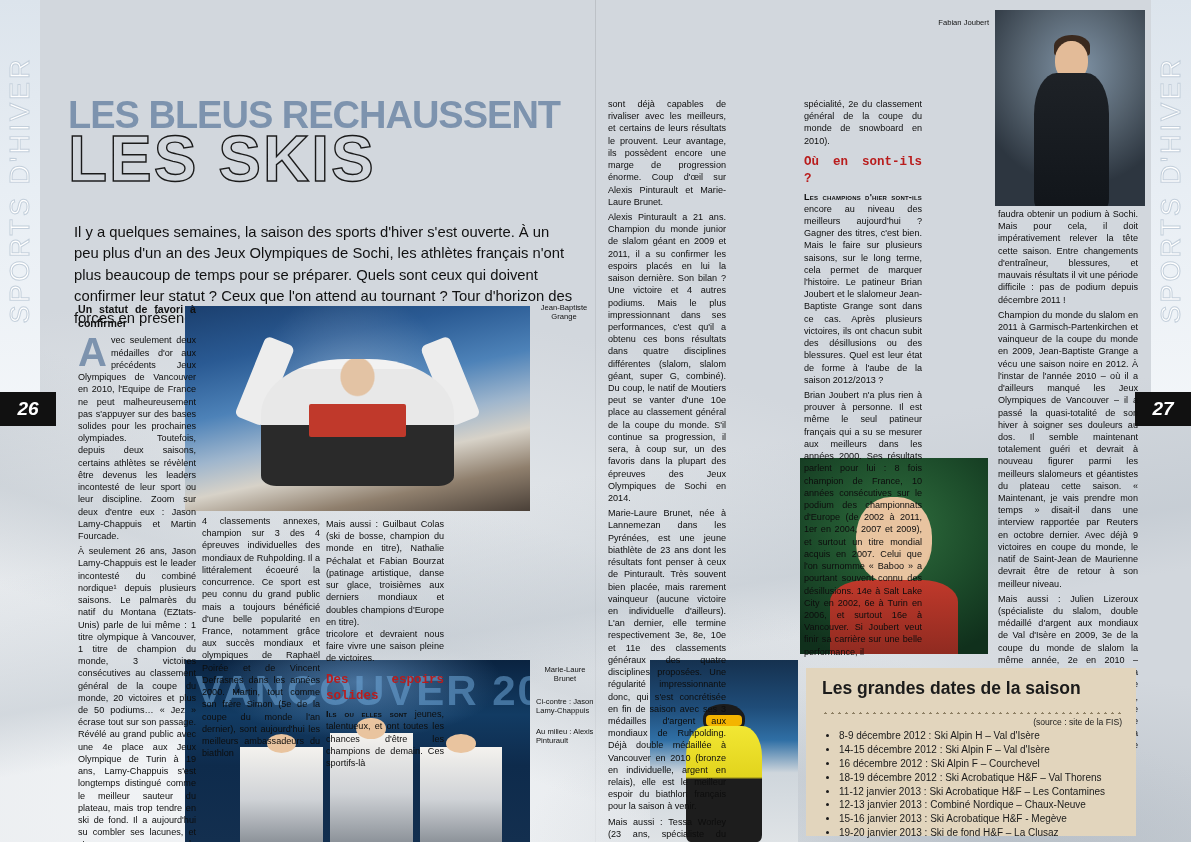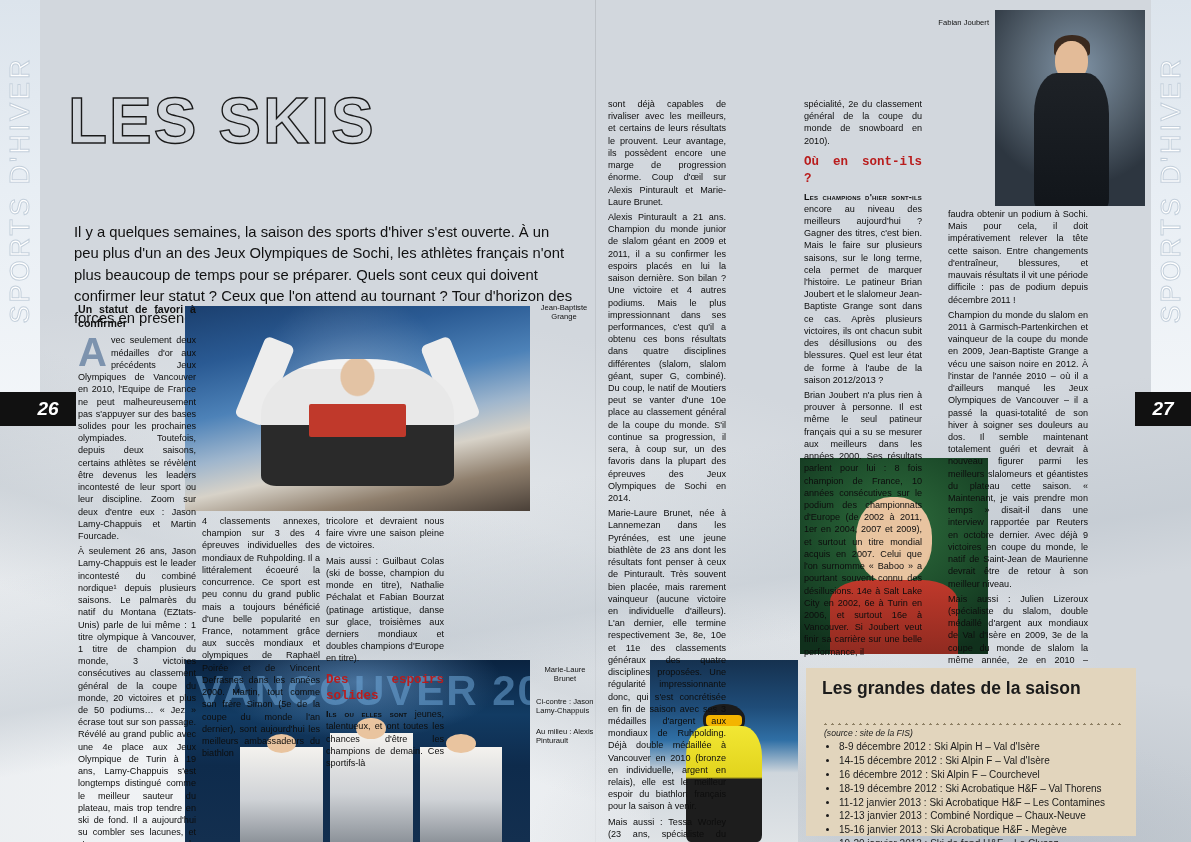--- a/index.html
+++ b/index.html
@@ -44,21 +44,21 @@
     text-shadow:0 0 0 #fff;
     -webkit-text-stroke:1px #c3cfdb;
     font-weight:400;
   }
   .pagenum{
     position:absolute;top:392px;width:56px;height:34px;
     background:#111;color:#fff;
     font-style:italic;font-weight:bold;font-size:19px;
     display:flex;align-items:center;justify-content:center;
   }
-  .pagenum.left{left:0;padding-left:20px;}
+  .pagenum.left{left:0;}
   .pagenum.right{right:0;}
 
   
   .headline{position:absolute;left:68px;top:96px;width:540px;}
   .hl-top{
     font-size:38px;font-weight:bold;letter-spacing:-1px;
     color:#7d93ae;line-height:1;
     text-transform:uppercase;
   }
   .hl-bottom{
@@ -189,29 +189,29 @@
     background:linear-gradient(180deg,#c0392b 0%,#8d2a20 100%);
     border-radius:28% 28% 4% 4%;
   }
 
   
   .datesbox{
     position:absolute;left:806px;top:668px;width:330px;height:168px;
     background:#e2d5bd;padding:10px 14px 8px 16px;box-sizing:border-box;
   }
   .datesbox h3{
-    margin:0 0 19px 0;font-size:17.5px;font-weight:bold;color:#1b1b1b;
+    margin:0 0 8px 0;font-size:17.5px;font-weight:bold;color:#1b1b1b;
   }
   .dots{
     height:7px;
     background-image:radial-gradient(circle, #8d7f63 1px, rgba(0,0,0,0) 1.2px);
     background-size:7px 7px;background-position:0 3px;background-repeat:repeat-x;
     margin:0 0 3px 0;
   }
-  .src{font-style:italic;font-size:8.6px;margin:0 0 2px 2px;color:#1b1b1b;}
+  .src{font-size:8.6px;margin:0 0 2px 2px;color:#1b1b1b;text-align:right;}
   .datesbox ul{margin:0;padding-left:17px;}
   .datesbox li{font-size:10px;line-height:1.39;color:#1b1b1b;}
 
   .signature{
     position:absolute;right:57px;top:660px;
     font-size:11px;color:#333;margin-top:48px;
   }
 
   .gutter{
     position:absolute;left:595px;top:0;width:1px;height:842px;
@@ -230,20 +230,21 @@
     <div class="vtext">SPORTS D'HIVER</div>
   </div>
   <div class="pagenum left">26</div>
 
   <div class="sidetab right">
     <div class="vtext">SPORTS D'HIVER</div>
   </div>
   <div class="pagenum right">27</div>
 
   <div class="headline">
+    <div class="hl-top">Les bleus rechaussent</div>
     <div class="hl-bottom">Les skis</div>
   </div>
 
   <div class="standfirst">Il y a quelques semaines, la saison des sports d'hiver s'est ouverte. À un peu plus d'un an des Jeux Olympiques de Sochi, les athlètes français n'ont plus beaucoup de temps pour se préparer. Quels sont ceux qui doivent confirmer leur statut ? Ceux que l'on attend au tournant ? Tour d'horizon des forces en présence.</div>
 
   <div class="photo ph-jbg" style="left:185px;top:306px;width:345px;height:205px;">
     <div class="arm-l"></div>
     <div class="arm-r"></div>
     <div class="fig"></div>
     <div class="bib"></div>
@@ -293,41 +294,41 @@
     <p><span class="dropcap">A</span><span>vec seulement deux médailles d'or aux précédents Jeux Olympiques de Vancouver en 2010, l'Equipe de France ne peut malheureusement pas s'appuyer sur des bases solides pour les prochaines olympiades. Toutefois, depuis deux saisons, certains athlètes se révèlent être devenus les leaders incontesté de leur sport ou leur discipline. Zoom sur deux d'entre eux : Jason Lamy-Chappuis et Martin Fourcade.</span></p>
     <p style="margin-top:3px;">À seulement 26 ans, Jason Lamy-Chappuis est le leader incontesté du combiné nordique¹ depuis plusieurs saisons. Le palmarès du natif du Montana (EZtats-Unis) parle de lui même : 1 titre olympique à Vancouver, 1 titre de champion du monde, 3 victoires consécutives au classement général de la coupe du monde, 20 victoires et plus de 50 podiums… « Jez » écrase tout sur son passage. Révélé au grand public avec une 4e place aux Jeux Olympique de Turin à 19 ans, Lamy-Chappuis s'est longtemps distingué comme le meilleur sauteur du plateau, mais trop tendre en ski de fond. Il a aujourd'hui su combler ses lacunes, et s'annonce comme la principale chance française pour Sochi. Martin Fourcade est le meilleur biathlète² du monde. L'an dernier, il a dominé de la tête et des épaules la discipline. Vainqueur du classement général de la coupe du monde, de 2 des</p>
 
   </div>
 
   <div class="col" style="left:202px;top:515px;width:118px;">
     <p>4 classements annexes, champion sur 3 des 4 épreuves individuelles des mondiaux de Ruhpolding. Il a littéralement écoeuré la concurrence. Ce sport est peu connu du grand public mais a toujours bénéficié d'une belle popularité en France, notamment grâce aux succès mondiaux et olympiques de Raphaël Poirée et de Vincent Defrasnes dans les années 2000. Martin, tout comme son frère Simon (5e de la coupe du monde l'an dernier), sont aujourd'hui les meilleurs ambassadeurs du biathlon</p>
   </div>
 
   <div class="col" style="left:326px;top:515px;width:118px;">
+    <p style="margin-top:3px;">Mais aussi : Guilbaut Colas (ski de bosse, champion du monde en titre), Nathalie Péchalat et Fabian Bourzat (patinage artistique, danse sur glace, troisièmes aux derniers mondiaux et doubles champions d'Europe en titre).</p>
     <p>tricolore et devraient nous faire vivre une saison pleine de victoires.</p>
-    <p style="margin-top:3px;">Mais aussi : Guilbaut Colas (ski de bosse, champion du monde en titre), Nathalie Péchalat et Fabian Bourzat (patinage artistique, danse sur glace, troisièmes aux derniers mondiaux et doubles champions d'Europe en titre).</p>
     <div class="subhead blue">Des espoirs solides</div>
     <p><span class="smallcaps">Ils ou elles sont</span><span> jeunes, talentueux, et ont toutes les chances d'être les champions de demain. Ces sportifs-là</span></p>
   </div>
 
   <div class="col" style="left:608px;top:98px;width:118px;">
     <p>sont déjà capables de rivaliser avec les meilleurs, et certains de leurs résultats le prouvent. Leur avantage, ils possèdent encore une marge de progression énorme. Coup d'œil sur Alexis Pinturault et Marie-Laure Brunet.</p>
     <p style="margin-top:3px;">Alexis Pinturault a 21 ans. Champion du monde junior de slalom géant en 2009 et 2011, il a su confirmer les espoirs placés en lui la saison dernière. Son bilan ? Une victoire et 4 autres podiums. Mais le plus impressionnant dans ses performances, c'est qu'il a obtenu ces bons résultats dans quatre disciplines différentes (slalom, slalom géant, super G, combiné). Du coup, le natif de Moutiers peut se vanter d'une 10e place au classement général de la coupe du monde. S'il continue sa progression, il sera, à coup sur, un des favoris dans la plupart des épreuves des Jeux Olympiques de Sochi en 2014.</p>
     <p style="margin-top:3px;">Marie-Laure Brunet, née à Lannemezan dans les Pyrénées, est une jeune biathlète de 23 ans dont les résultats font penser à ceux de Pinturault. Très souvent bien placée, mais rarement vainqueur (aucune victoire en individuelle d'ailleurs). L'an dernier, elle termine respectivement 3e, 8e, 10e et 11e des classements généraux des quatre disciplines proposées. Une régularité impressionnante donc, qui s'est concrétisée en fin de saison avec ses 3 médailles d'argent aux mondiaux de Ruhpolding. Déjà double médaillée à Vancouver en 2010 (bronze en individuelle, argent en relais), elle est le meilleur espoir du biathlon français pour la saison à venir.</p>
     <p style="margin-top:3px;">Mais aussi : Tessa Worley (23 ans, spécialiste du slalom géant, 7 victoires en carrière, 2e du général de la spécialité en 2011 et 3e en 2012), Pierre Vaultier (25 ans, spécialiste du snowboardcross, 3 fois champion du monde de la</p>
   </div>
 
   <div class="col" style="left:804px;top:98px;width:118px;">
     <p>spécialité, 2e du classement général de la coupe du monde de snowboard en 2010).</p>
     <div class="subhead blue">Où en sont-ils ?</div>
     <p><span class="smallcaps">Les champions d'hier sont-ils</span><span> encore au niveau des meilleurs aujourd'hui ? Gagner des titres, c'est bien. Mais le faire sur plusieurs saisons, sur le long terme, cela permet de marquer l'histoire. Le patineur Brian Joubert et le slalomeur Jean-Baptiste Grange sont dans ce cas. Après plusieurs victoires, ils ont chacun subit des désillusions ou des blessures. Quel est leur état de forme à l'aube de la saison 2012/2013 ?</span></p>
     <p style="margin-top:3px;">Brian Joubert n'a plus rien à prouver à personne. Il est même le seul patineur français qui a su se mesurer aux meilleurs dans les années 2000. Ses résultats parlent pour lui : 8 fois champion de France, 10 années consécutives sur le podium des championnats d'Europe (de 2002 à 2011, 1er en 2004, 2007 et 2009), et surtout un titre mondial acquis en 2007. Celui que l'on surnomme « Baboo » a pourtant souvent connu des désillusions. 14e à Salt Lake City en 2002, 6e à Turin en 2006, et surtout 16e à Vancouver. Si Joubert veut finir sa carrière sur une belle performance, il</p>
   </div>
 
-  <div class="col" style="left:948px;top:208px;width:140px;">
+  <div class="col" style="left:998px;top:208px;width:140px;">
     <p>faudra obtenir un podium à Sochi. Mais pour cela, il doit impérativement relever la tête cette saison. Entre changements d'entraîneur, blessures, et mauvais résultats il vit une période difficile : pas de podium depuis décembre 2011 !</p>
     <p style="margin-top:3px;">Champion du monde du slalom en 2011 à Garmisch-Partenkirchen et vainqueur de la coupe du monde en 2009, Jean-Baptiste Grange a vécu une saison noire en 2012. À l'instar de l'année 2010 – où il a d'ailleurs manqué les Jeux Olympiques de Vancouver – il a passé la quasi-totalité de son hiver à soigner ses douleurs au dos. Il semble maintenant totalement guéri et devrait à nouveau figurer parmi les meilleurs slalomeurs et géantistes du plateau cette saison. « Maintenant, je vais prendre mon temps » disait-il dans une interview rapportée par Reuters en octobre dernier. Avec déjà 9 victoires en coupe du monde, le natif de Saint-Jean de Maurienne devrait être de retour à son meilleur niveau.</p>
     <p style="margin-top:3px;">Mais aussi : Julien Lizeroux (spécialiste du slalom, double médaillé d'argent aux mondiaux de Val d'Isère en 2009, 3e de la coupe du monde de slalom la même année, 2e en 2010 – blessé au genou gauche toute la saison dernière), Karine Dubouchet-Revol (ski de vitesse, vainqueur de la coupe du monde 2002, championne du monde 2009 – mettra un terme à sa carrière à l'issue des mondiaux de Vars en janvier 2013).</p>
   </div>
 
   <div class="signature">Gary Fefer ?</div>
 
   <div class="datesbox">
     <h3>Les grandes dates de la saison</h3>
     <div class="dots"></div>

